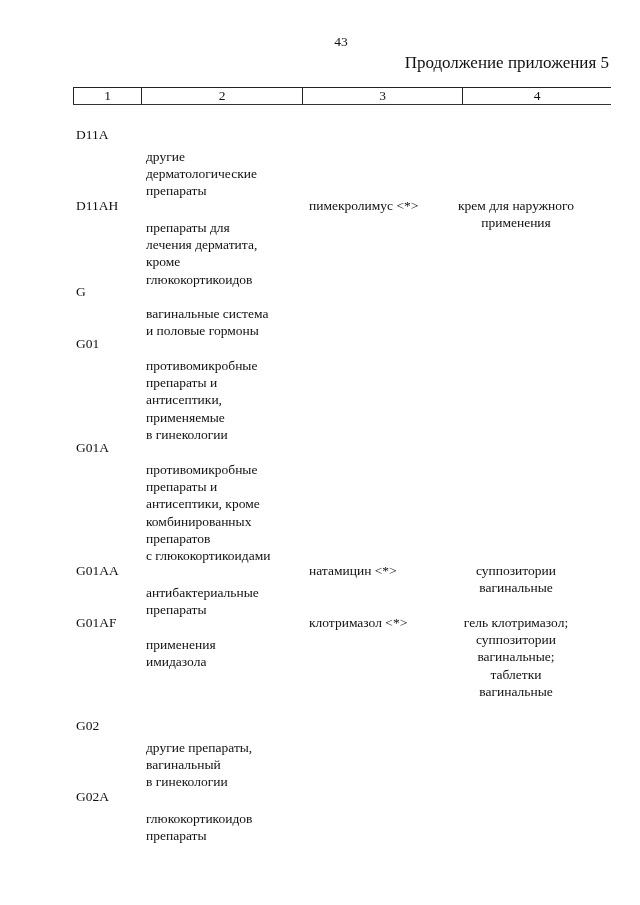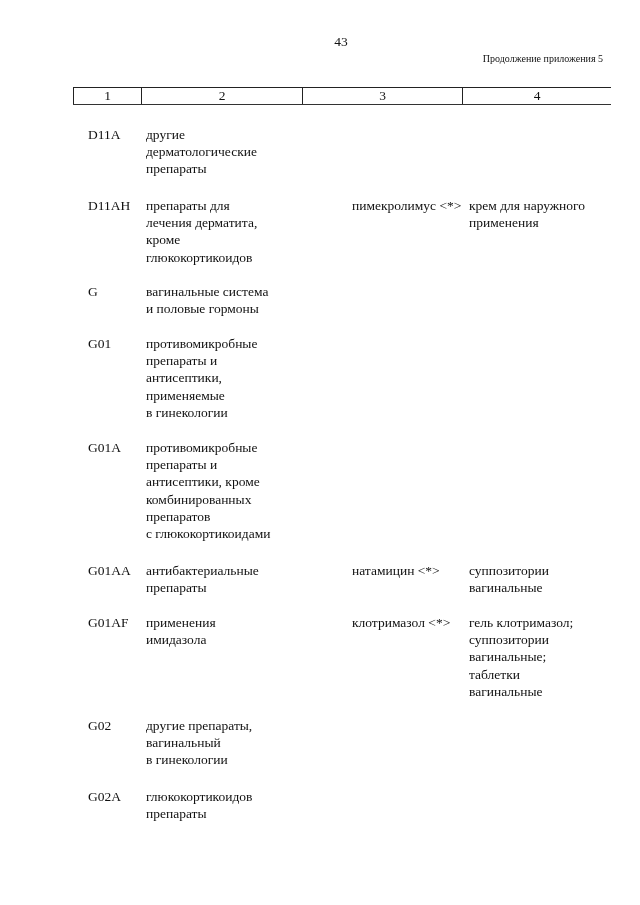--- a/index.html
+++ b/index.html
@@ -7,46 +7,46 @@
       width: 640px; height: 905px; position: relative; overflow: hidden;
       font-family: "Liberation Serif", "DejaVu Serif", serif;
       color: #111111;
       font-size: 13.5px;
     }
     .page-number {
       position: absolute; top: 34px; left: 0; width: 682px;
       text-align: center; font-size: 13.5px;
     }
     .appendix-title {
-      position: absolute; top: 53px; right: 37px;
-      font-size: 10px;
+      position: absolute; top: 53px; right: 31px;
+      font-size: 17px;
     }
     .header-row {
       position: absolute; top: 87px; left: 73px; width: 538px; height: 16px;
       border-top: 1px solid #222; border-bottom: 1px solid #333;
       display: flex;
     }
     .header-cell {
       text-align: center; font-size: 13.5px; line-height: 16px;
       border-left: 1px solid #222; box-sizing: border-box;
     }
     .header-cell.c1 { width: 68px; }
     .header-cell.c2 { width: 161px; }
     .header-cell.c3 { width: 160px; }
     .header-cell.c4 { width: 149px; }
     .row {
       position: absolute; left: 0; width: 640px;
     }
     .cell {
       position: absolute; top: 0; line-height: 17.2px; white-space: pre-line;
     }
-    .cell.code { left: 88px; width: 62px; }
-    .cell.name { left: 146px; width: 160px; }
-    .cell.drug { left: 309px; width: 155px; margin-left: 43px; }
-    .cell.form { left: 469px; width: 150px; }
+    .cell.code { left: 76px; width: 62px; }
+    .cell.name { left: 146px; width: 160px; margin-top: 22px; }
+    .cell.drug { left: 309px; width: 155px; }
+    .cell.form { left: 441px; width: 150px; text-align: center; }
   </style>
 </head>
 <body>
 
 <div class="page-number">43</div>
 <div class="appendix-title">Продолжение приложения 5</div>
 
 <div class="header-row">
   <div class="header-cell c1">1</div>
   <div class="header-cell c2">2</div>

